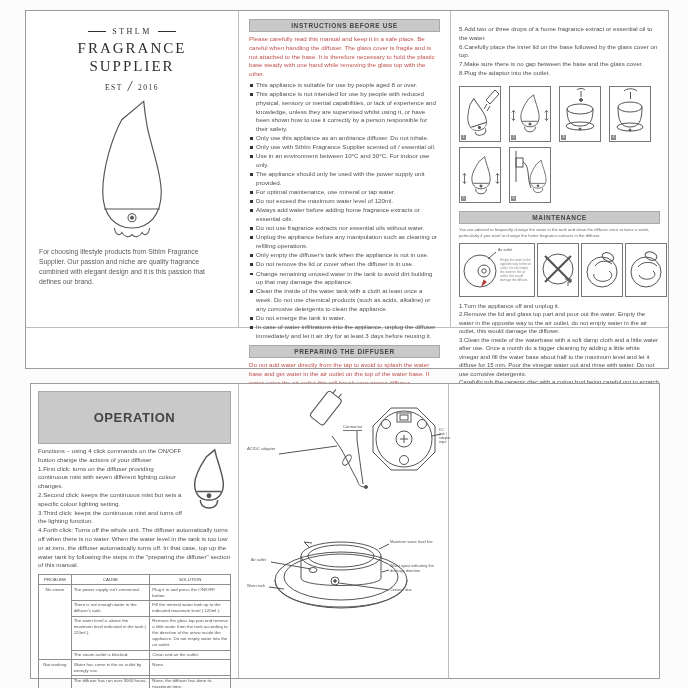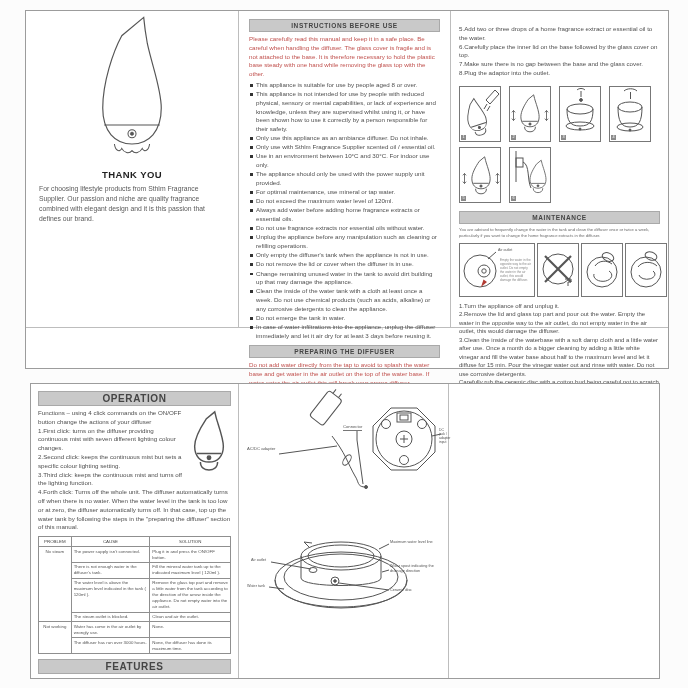--- a/index.html
+++ b/index.html
@@ -2,21 +2,21 @@
 <html><head>
 <meta charset="utf-8">
 <style>
   html,body{margin:0;padding:0;}
   body{width:688px;height:688px;background:#fcfcfc;font-family:"Liberation Sans",sans-serif;color:#4a4a4a;position:relative;overflow:hidden;}
   .page{position:absolute;background:#fff;border:1px solid #9c9c9c;}
   .col{position:absolute;top:0;box-sizing:border-box;}
   .vdiv{position:absolute;top:0;width:1px;background:#bdbdbd;}
   .hline{position:absolute;left:0;right:0;height:1px;background:#bdbdbd;}
   .hdr{background:#c9c9c9;border:1px solid #a9a9a9;text-align:center;font-weight:bold;font-size:6.5px;color:#454545;padding:2px 0;letter-spacing:.6px;}
-  .hdr-lg{font-size:10px;padding:1px 0;}
+  .hdr-lg{font-size:13px;padding:18px 0;}
   .txt{font-size:6.2px;line-height:1.42;color:#4f4f4f;}
   .red{color:#c0504d;}
   .bullet{position:relative;padding-left:7px;font-size:6.2px;line-height:1.4;color:#4f4f4f;margin-bottom:.5px;}
   .bullet::before{content:"";position:absolute;left:1px;top:3px;width:2.6px;height:2.6px;background:#333;}
   
   .brand{ text-align:center;padding-top:16px;font-family:"Liberation Serif",serif;color:#2d2d2d;}
   .brand-top{display:flex;align-items:center;justify-content:center;gap:6px;font-size:8px;letter-spacing:2.5px;}
   .brand-top .dash{width:18px;height:1px;background:#2d2d2d;}
   .brand-main{font-size:15px;letter-spacing:2px;line-height:1.2;margin-top:3px;}
   .est-row{display:flex;align-items:center;justify-content:center;gap:5px;margin-top:4px;font-size:7.5px;letter-spacing:1.5px;}
@@ -54,28 +54,43 @@
     </symbol>
   </defs>
 </svg>
 
 <div class="page" style="left:25px;top:10px;width:642px;height:357px;">
   <div class="vdiv" style="left:212px;height:316px;"></div>
   <div class="vdiv" style="left:424px;height:316px;"></div>
   <div class="hline" style="top:316px;"></div>
 
   <div class="col" style="left:0;width:212px;height:316px;">
+    <div class="brand">
+      <div class="brand-top">
+        <span class="dash"></span>
+        <span>STHLM</span>
+        <span class="dash"></span>
+      </div>
+      <div class="brand-main">
+        <div>FRAGRANCE</div>
+        <div>SUPPLIER</div>
+      </div>
+      <div class="est-row">
+        <span>EST</span>
+        <span class="slash">/</span>
+        <span>2016</span>
+      </div>
+    </div>
     <svg class="lineart" width="150" height="150" viewBox="0 0 150 205" style="display:block;margin:2px auto 0;">
       <path d="M91,6 L61,31 C49,53 35,95 35,130 C35,162 52,179 75,179 C98,179 115,162 115,130 C115,104 103,74 96,42 C94,31 92,17 91,6 Z" stroke-width="1.6"></path>
       <line x1="37" y1="153" x2="113" y2="153" stroke-width="1.4"></line>
       <circle cx="75" cy="165" r="5.5" stroke-width="1.4"></circle>
       <circle cx="75" cy="165" r="2.2" fill="#555"></circle>
       <path d="M51,179 C52,188 58,191 61,185 C64,191 71,193 75,188 C79,193 86,191 89,185 C92,191 98,188 99,179" stroke-width="1.4"></path>
     </svg>
-    <div class="thankyou-title" style="margin-top:6px;">THANK YOU</div>
     <div class="thankyou-body">For choosing lifestyle products from Sthlm Fragrance Supplier. Our passion and niche are quality fragrance combined with elegant design and it is this passion that defines our brand.</div>
   </div>
 
   <div class="col" style="left:213px;width:211px;height:316px;padding:8px 10px;">
     <div class="hdr">INSTRUCTIONS BEFORE USE</div>
     <div class="txt red" style="margin-top:3px;">Please carefully read this manual and keep it in a safe place. Be careful when handling the diffuser. The glass cover is fragile and is not attached to the base. It is therefore necessary to hold the plastic base steady with one hand while removing the glass top with the other.</div>
     <div style="margin-top:2px;">
       <div class="bullet">This appliance is suitable for use by people aged 8 or over.</div>
       <div class="bullet">This appliance is not intended for use by people with reduced physical, sensory or mental capabilities, or lack of experience and knowledge, unless they are supervised whilst using it, or have been shown how to use it correctly by a person responsible for their safety.</div>
       <div class="bullet">Only use this appliance as an ambiance diffuser. Do not inhale.</div>

